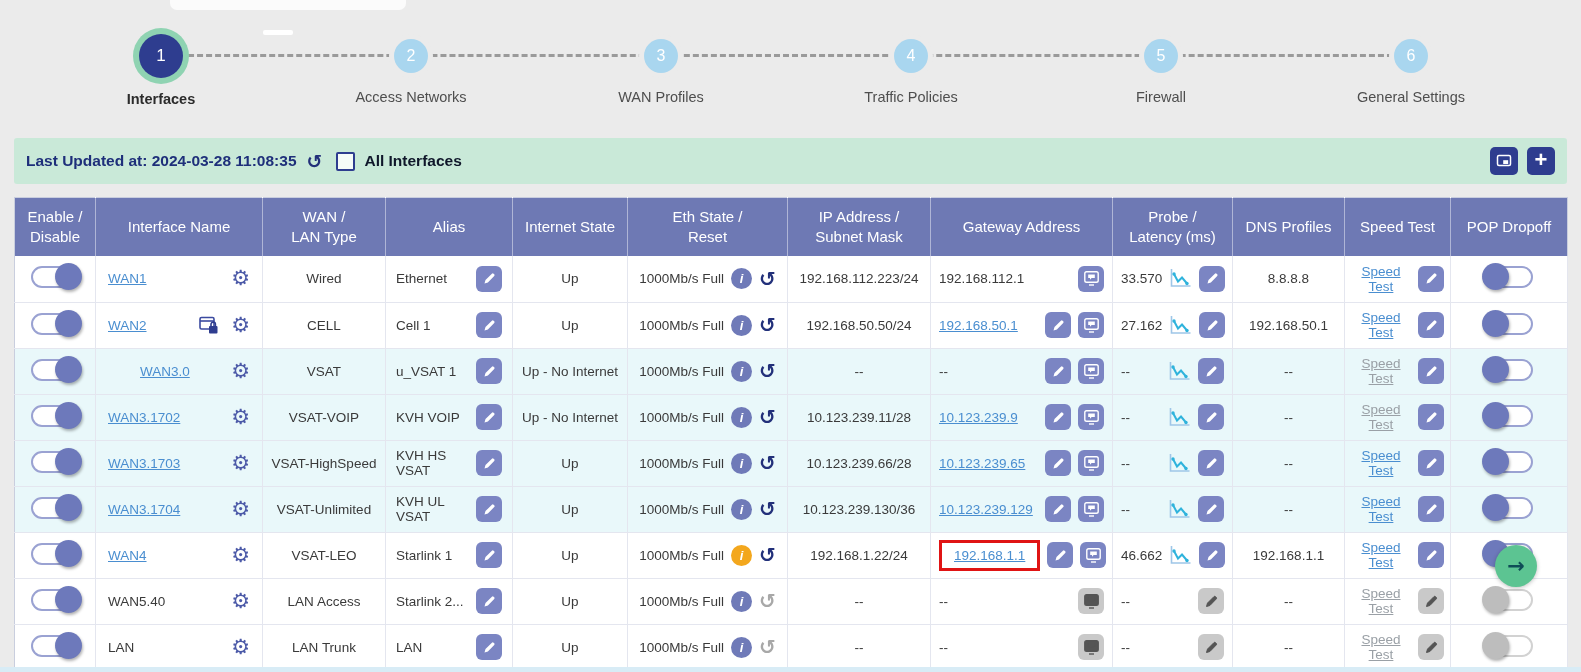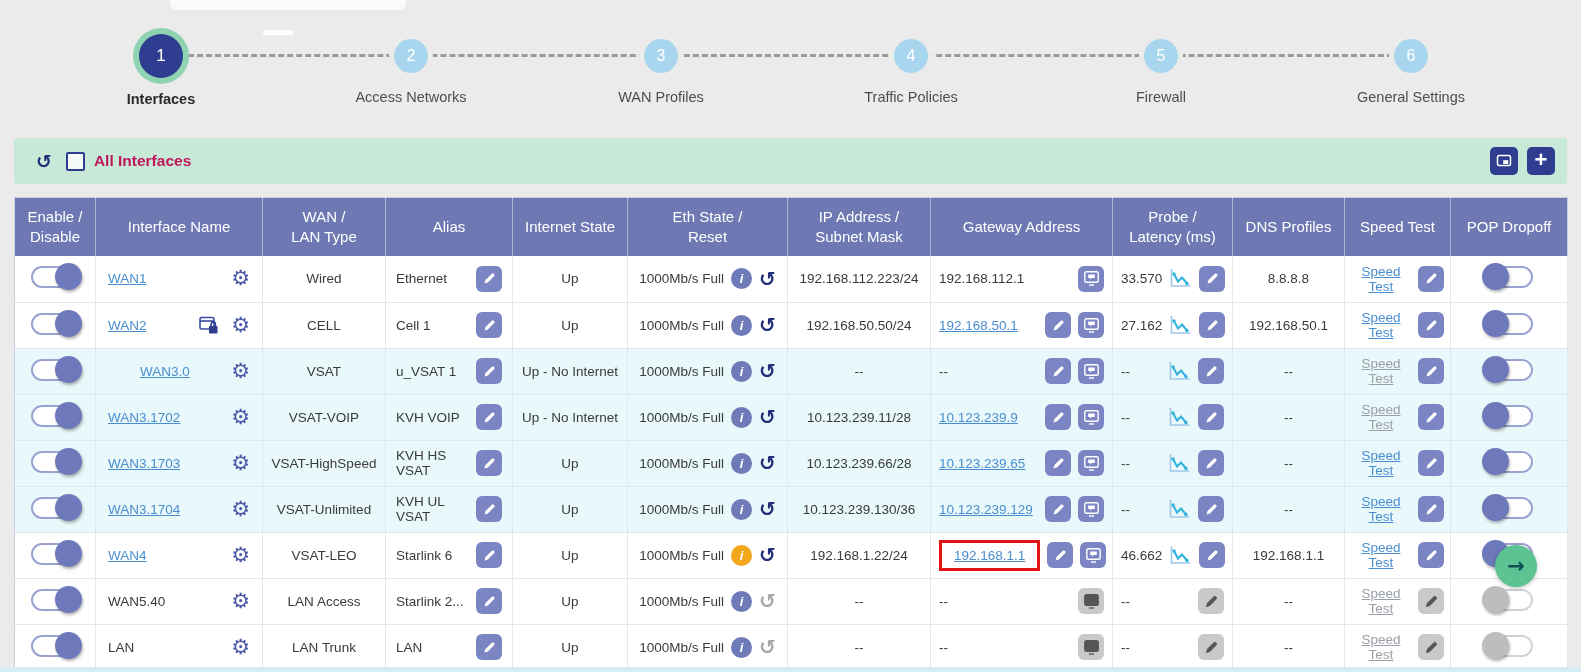--- a/index.html
+++ b/index.html
@@ -18,21 +18,21 @@
   .step.active .circle{width:44px;height:44px;background:#2e3d8f;margin-top:8px;
     box-shadow:0 0 0 6px #8fd3b2;font-size:17px;}
   .step-label{margin-top:16px;font-size:14.5px;color:#4e4e4e;}
   .step.active .step-label{font-weight:bold;color:#2b2b2b;margin-top:13px;}
   
   .status-bar{position:absolute;left:14px;top:138px;width:1553px;height:46px;background:#c9e9d8;
     border-radius:3px;display:flex;align-items:center;padding:0 12px;box-sizing:border-box;}
   .status-text{color:#1e2f7a;font-weight:bold;font-size:15.5px;}
   .refresh{color:#22307a;font-size:19px;font-weight:bold;margin:0 14px 0 10px;cursor:pointer;font-family:"DejaVu Sans",sans-serif;}
   .checkbox{width:15px;height:15px;border:2px solid #2e3d8f;background:#f6fbf8;border-radius:2px;margin-right:9px;}
-  .chk-label{color:#be185d;font-weight:bold;font-size:15.5px;}
+  .chk-label{color:#0f172a;font-weight:bold;font-size:15.5px;}
   .bar-spacer{flex:1;}
   .sq-btn{width:28px;height:28px;background:#2e3d8f;border-radius:5px;display:flex;align-items:center;
     justify-content:center;margin-left:9px;cursor:pointer;}
   .plus{color:#fff;font-size:22px;font-weight:bold;line-height:1;margin-top:-2px;}
   
   .tbl-wrap{position:absolute;left:14px;top:197px;width:1553px;}
   table{border-collapse:collapse;table-layout:fixed;width:1553px;background:#fff;border:1px solid #c9cede;}
   th{background:#6e79b4;color:#fff;font-weight:normal;font-size:15px;height:58px;line-height:1.35;
     border-right:1px solid rgba(255,255,255,.45);padding:0 4px;}
   th:last-child{border-right:none;}
@@ -101,20 +101,21 @@
         <div class="step-label">Firewall</div>
       </div>
       <div class="step">
         <div class="circle">6</div>
         <div class="step-label">General Settings</div>
       </div>
     </div>
 </div>
 
 <div class="status-bar">
+  <span class="status-text">Last Updated at: 2024-03-28 11:08:35</span>
   <span class="refresh">↺</span>
   <div class="checkbox"></div>
   <span class="chk-label">All Interfaces</span>
   <div class="bar-spacer"></div>
   <div class="sq-btn">
     <svg width="16" height="16" viewBox="0 0 16 16">
       <rect x="1.5" y="2.5" width="13" height="10" rx="1.5" fill="none" stroke="#fff" stroke-width="1.5"></rect>
       <rect x="7.2" y="7.2" width="5" height="3.8" fill="#fff"></rect>
     </svg>
   </div>
@@ -619,21 +620,21 @@
           <td><div class="toggle on"><div class="knob"></div></div></td>
           <td>
             <div class="cellflex spread" style="padding: 0px 6px;">
               <a class="lnk grow">WAN4</a>
               <span class="gear">⚙</span>
             </div>
           </td>
           <td>VSAT-LEO</td>
           <td>
             <div class="cellflex spread" style="padding: 0px 4px;">
-              <span class="grow">Starlink 6</span>
+              <span class="grow">Starlink 1</span>
               <div class="icon-btn">
                 <svg width="13" height="13" viewBox="0 0 13 13">
                   <path d="M1.5 11.5l1-3.4 6.4-6.4a1.2 1.2 0 0 1 1.7 0l.6.6a1.2 1.2 0 0 1 0 1.7L4.9 10.5z" fill="#fff"></path>
                 </svg>
               </div>
             </div>
           </td>
           <td>Up</td>
           <td>
             <div class="cellflex">

